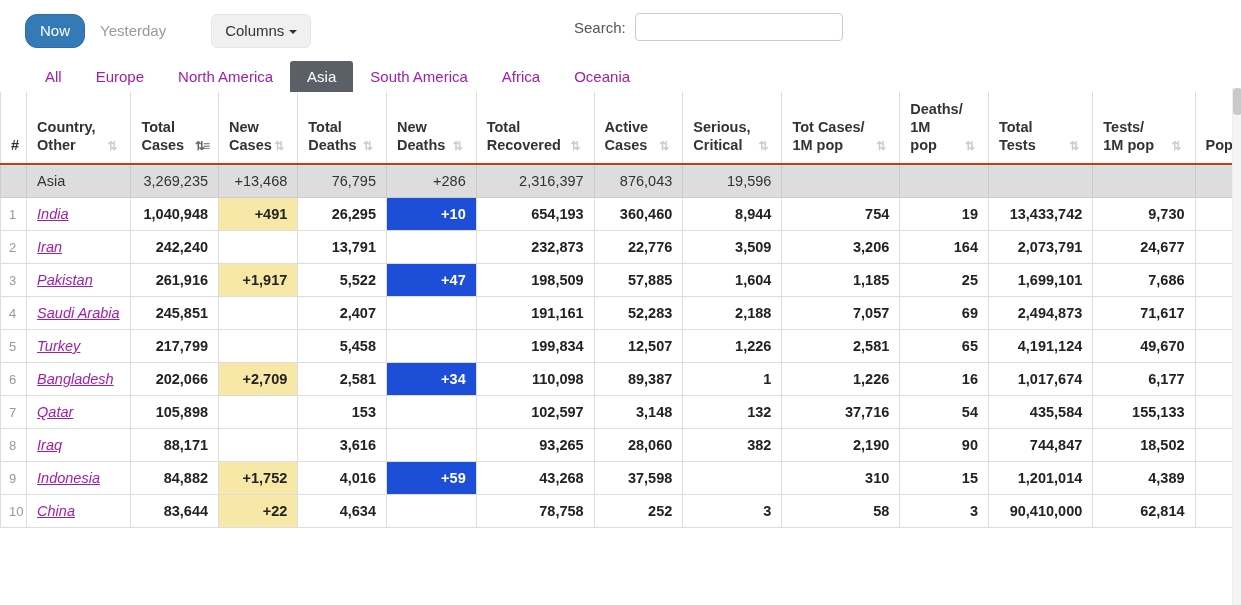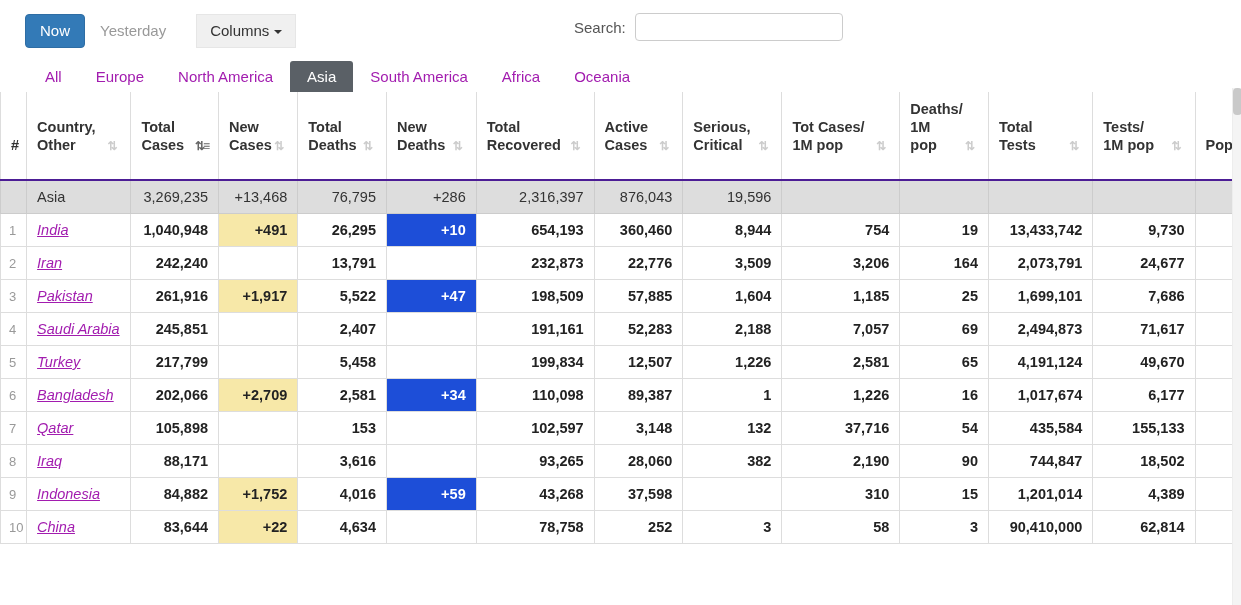--- a/index.html
+++ b/index.html
@@ -31,27 +31,28 @@
     cursor: pointer;
     white-space: nowrap;
     color: #999999;
     background: transparent;
   }
   .day-btn.active {
     background: #337ab7;
     border-color: #2e6da4;
     color: #ffffff;
     font-weight: normal;
+    border-radius: 12px;
   }
   .columns-btn {
-    margin-left: 15px;
+    margin-left: 30px;
     font-size: 15px;
     line-height: 20px;
     padding: 6px 13px;
-    border-radius: 0;
+    border-radius: 6px;
     border: 1px solid #e6e6e6;
     background: #f0f0f0;
     color: #333333;
     cursor: pointer;
     white-space: nowrap;
   }
   .caret {
     display: inline-block;
     width: 0; height: 0;
     margin-left: 5px;
@@ -118,28 +119,28 @@
     width: 1300px;
     font-size: 14.5px;
   }
   table.main th, table.main td {
     border: 1px solid #dddddd;
     padding: 8px 10px;
     vertical-align: middle;
   }
   table.main thead th {
     border-top: none;
-    border-bottom: 2px solid #4c1d95;
+    border-bottom: 2px solid #c2410c;
     vertical-align: bottom;
     font-weight: bold;
     color: #333333;
     font-size: 14.5px;
     line-height: 18px;
     background: #ffffff;
-    padding-bottom: 25px;
+    padding-bottom: 9px;
     cursor: pointer;
   }
   th.col-num { width: 25px; text-align: left; padding-left: 8px; padding-right: 4px;}
   th.col-country { width: 100px; text-align: left; }
   th.col-n { text-align: left; }
 
   .hdr-inner { display: block; position: relative; padding-right: 20px; }
   .sort-ico {
     position: absolute;
     right: 0;

